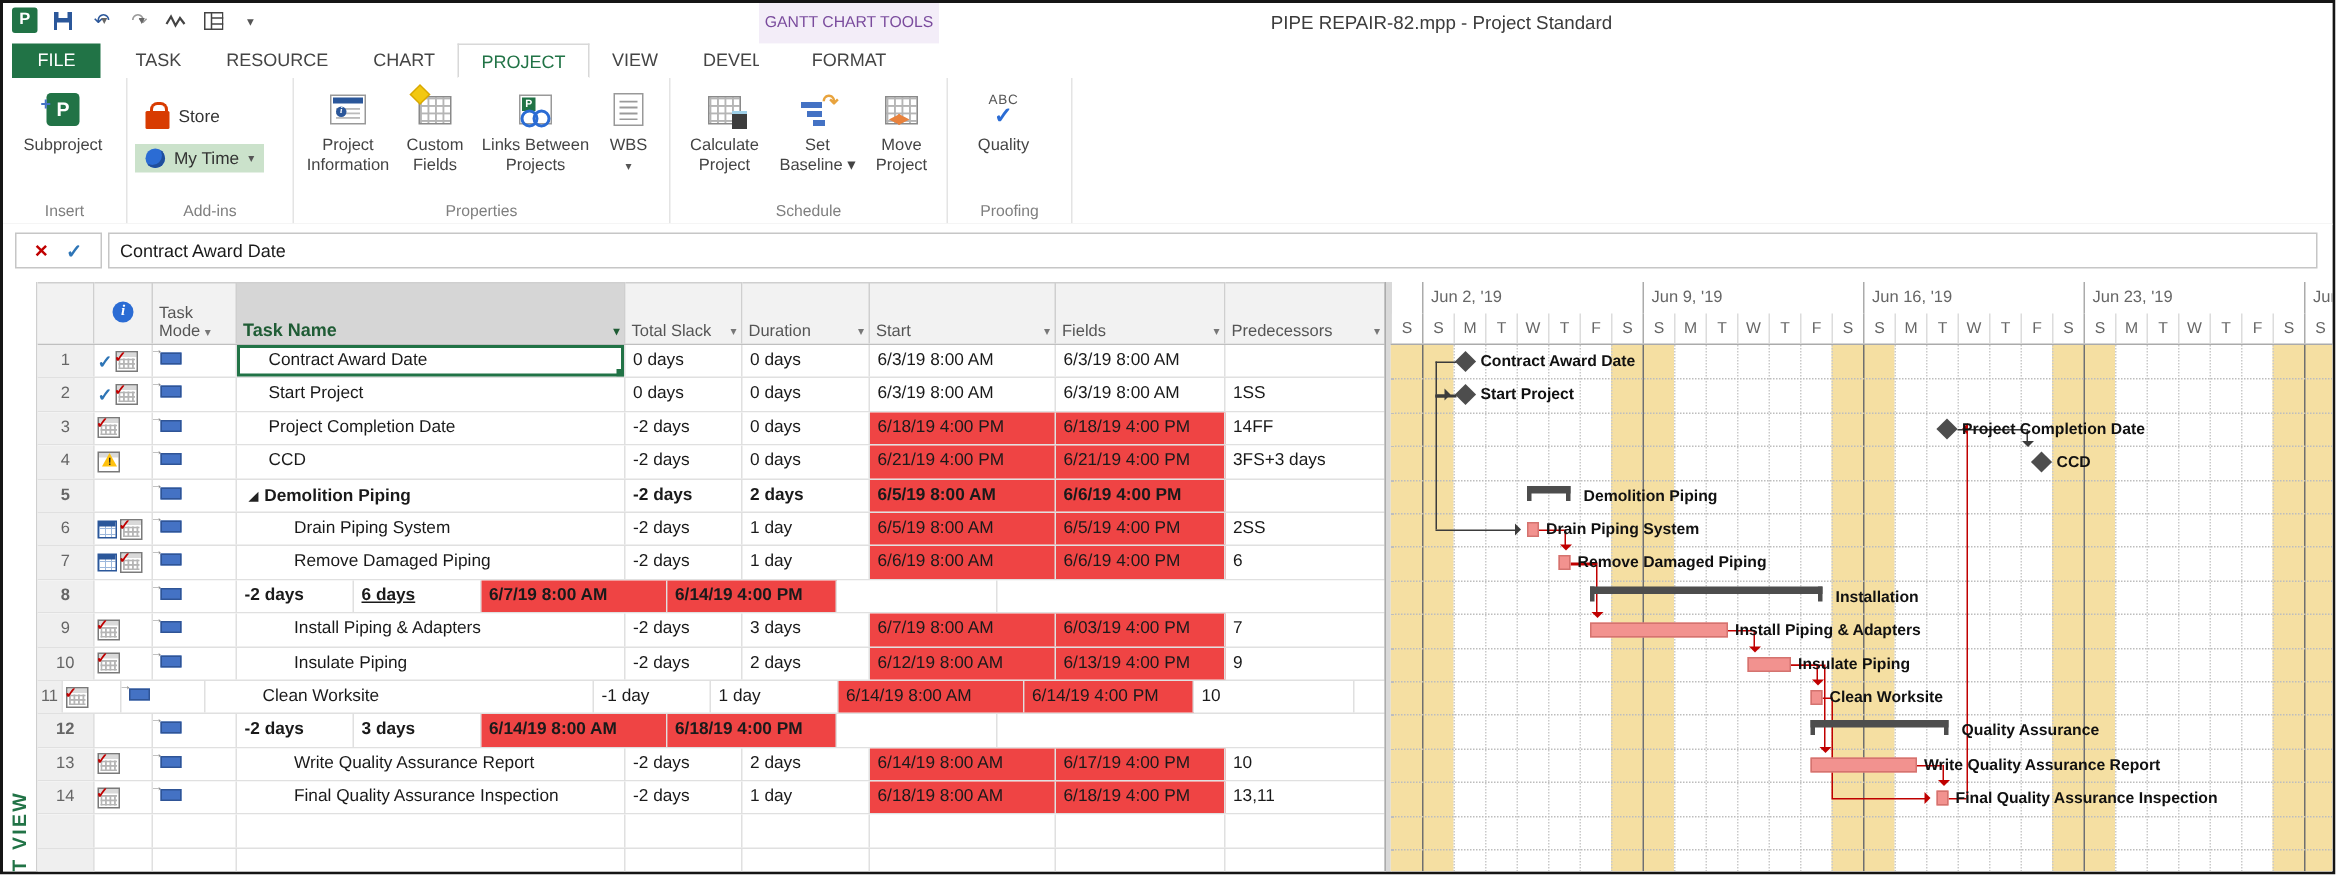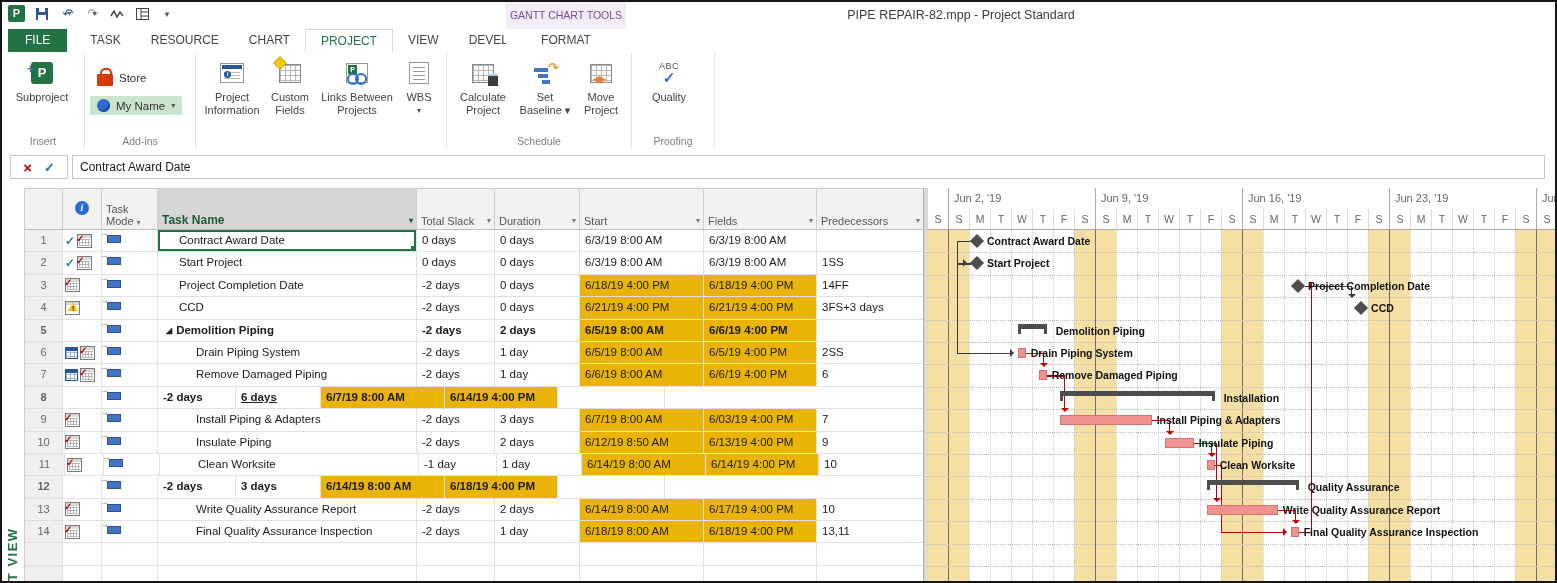--- a/index.html
+++ b/index.html
@@ -88,21 +88,21 @@
   .hc-name{background:#D6D6D6;color:#1F5C35;font-weight:bold;font-size:12px;}
   .hc-name .fa{color:#1F5C35;}
   .infocirc{width:14px;height:14px;border-radius:50%;background:#2B6CD4;color:#fff;font:italic bold 10px/14px "Liberation Serif",serif;text-align:center;margin:0 auto 3px auto;}
   
   .tbody{position:absolute;left:0;top:42px;right:0;bottom:0;}
   .trow{display:flex;height:22.4px;box-sizing:border-box;border-bottom:1px solid #E0E0E0;background:#fff;}
   .tc{box-sizing:border-box;border-right:1px solid #E0E0E0;font-size:11.5px;color:#1a1a1a;line-height:21px;padding:0 5px;white-space:nowrap;overflow:hidden;position:relative;}
   .tc-num{background:#EFEFEF;color:#666;text-align:center;padding:0;font-size:11px;}
   .tc-info{display:flex;align-items:center;gap:2px;padding:0 2px;}
   .b{font-weight:bold;}
-  .shade{background:#eab308;}
+  .shade{background:#ef4444;}
   .sel{box-shadow:inset 0 0 0 2px #217346;}
   .sel:after{content:"";position:absolute;right:0;bottom:0;width:5px;height:5px;background:#217346;}
   .tri{font-size:8px;margin-right:4px;color:#222;vertical-align:1px;}
   
   .icc{color:#2E75B6;font-weight:bold;font-size:12px;line-height:12px;}
   .icp{position:relative;display:inline-block;width:13px;height:12px;background:#fff;border:1px solid #7a7a7a;box-shadow:inset 0 3px 0 #D9D9D9;flex:none;}
   .icp .g{position:absolute;left:1px;right:1px;top:4px;bottom:1px;background:
      linear-gradient(90deg,#B5B5B5 1px,transparent 1px) 0 0/3px 3px,
      linear-gradient(#B5B5B5 1px,transparent 1px) 0 0/3px 3px;}
   .icp .k{position:absolute;top:-7px;left:-2px;color:#C00000;font-weight:bold;font-size:10px;font-style:normal;}
@@ -196,21 +196,21 @@
     <div class="rgroup" style="width:100px">
       <div class="smallcol">
         <div class="smallbtn">
           <span class="ic-store">
               <i></i>
             </span>
           <span>Store</span>
         </div>
         <div class="smallbtn hl">
           <span class="ic-ball"></span>
-          <span>My Name</span>
+          <span>My Time</span>
           <span class="caret">▾</span>
         </div>
       </div>
       <div class="glabel">Add-ins</div>
     </div>
 
     <div class="rgroup">
       <div class="bigbtn">
         <span class="ric">
             <span class="doc ic-projinfo">
@@ -244,20 +244,21 @@
       </div>
       <div class="bigbtn" style="width:44px">
         <span class="ric">
             <span class="doc ic-wbs">
               <span class="ln"></span>
             </span>
           </span>
         <span class="bl">WBS</span>
         <span class="bl caret">▾</span>
       </div>
+      <div class="glabel">Properties</div>
     </div>
 
     <div class="rgroup">
       <div class="bigbtn">
         <span class="ric">
             <span class="grid ic-calc">
               <i></i>
             </span>
           </span>
         <span class="bl">Calculate</span>
@@ -489,26 +490,26 @@
             <div class="tc tc-info" style="width: 39px; flex: 0 0 auto;">
               <span class="icp">
                 <i class="g"></i>
                 <i class="k">✓</i>
               </span>
             </div>
             <div class="tc" style="width: 56px; flex: 0 0 auto; padding-top: 5px;"><span class="icm"><span class="bar"></span><i class="ar">→</i></span></div>
             <div class="tc" style="width: 259px; flex: 0 0 auto; padding-left: 38px;"><span>Insulate Piping</span></div>
             <div class="tc " style="width: 78px; flex: 0 0 auto;">-2 days</div>
             <div class="tc " style="width: 85px; flex: 0 0 auto;">2 days</div>
-            <div class="tc shade" style="width: 124px; flex: 0 0 auto;">6/12/19 8:50 AM</div>
+            <div class="tc shade" style="width: 124px; flex: 0 0 auto;">6/12/19 8:00 AM</div>
             <div class="tc shade" style="width: 113px; flex: 0 0 auto;">6/13/19 4:00 PM</div>
             <div class="tc " style="width: 107px; flex: 0 0 auto;">9</div>
           </div>
           <div class="trow">
-            <div class="tc tc-num" style="width: 40px; flex: 0 0 auto;">11</div>
+            <div class="tc tc-num" style="width: 17px; flex: 0 0 auto;">11</div>
             <div class="tc tc-info" style="width: 39px; flex: 0 0 auto;">
               <span class="icp">
                 <i class="g"></i>
                 <i class="k">✓</i>
               </span>
             </div>
             <div class="tc" style="width: 56px; flex: 0 0 auto; padding-top: 5px;"><span class="icm"><span class="bar"></span><i class="ar">→</i></span></div>
             <div class="tc" style="width: 259px; flex: 0 0 auto; padding-left: 38px;"><span>Clean Worksite</span></div>
             <div class="tc " style="width: 78px; flex: 0 0 auto;">-1 day</div>
             <div class="tc " style="width: 85px; flex: 0 0 auto;">1 day</div>

